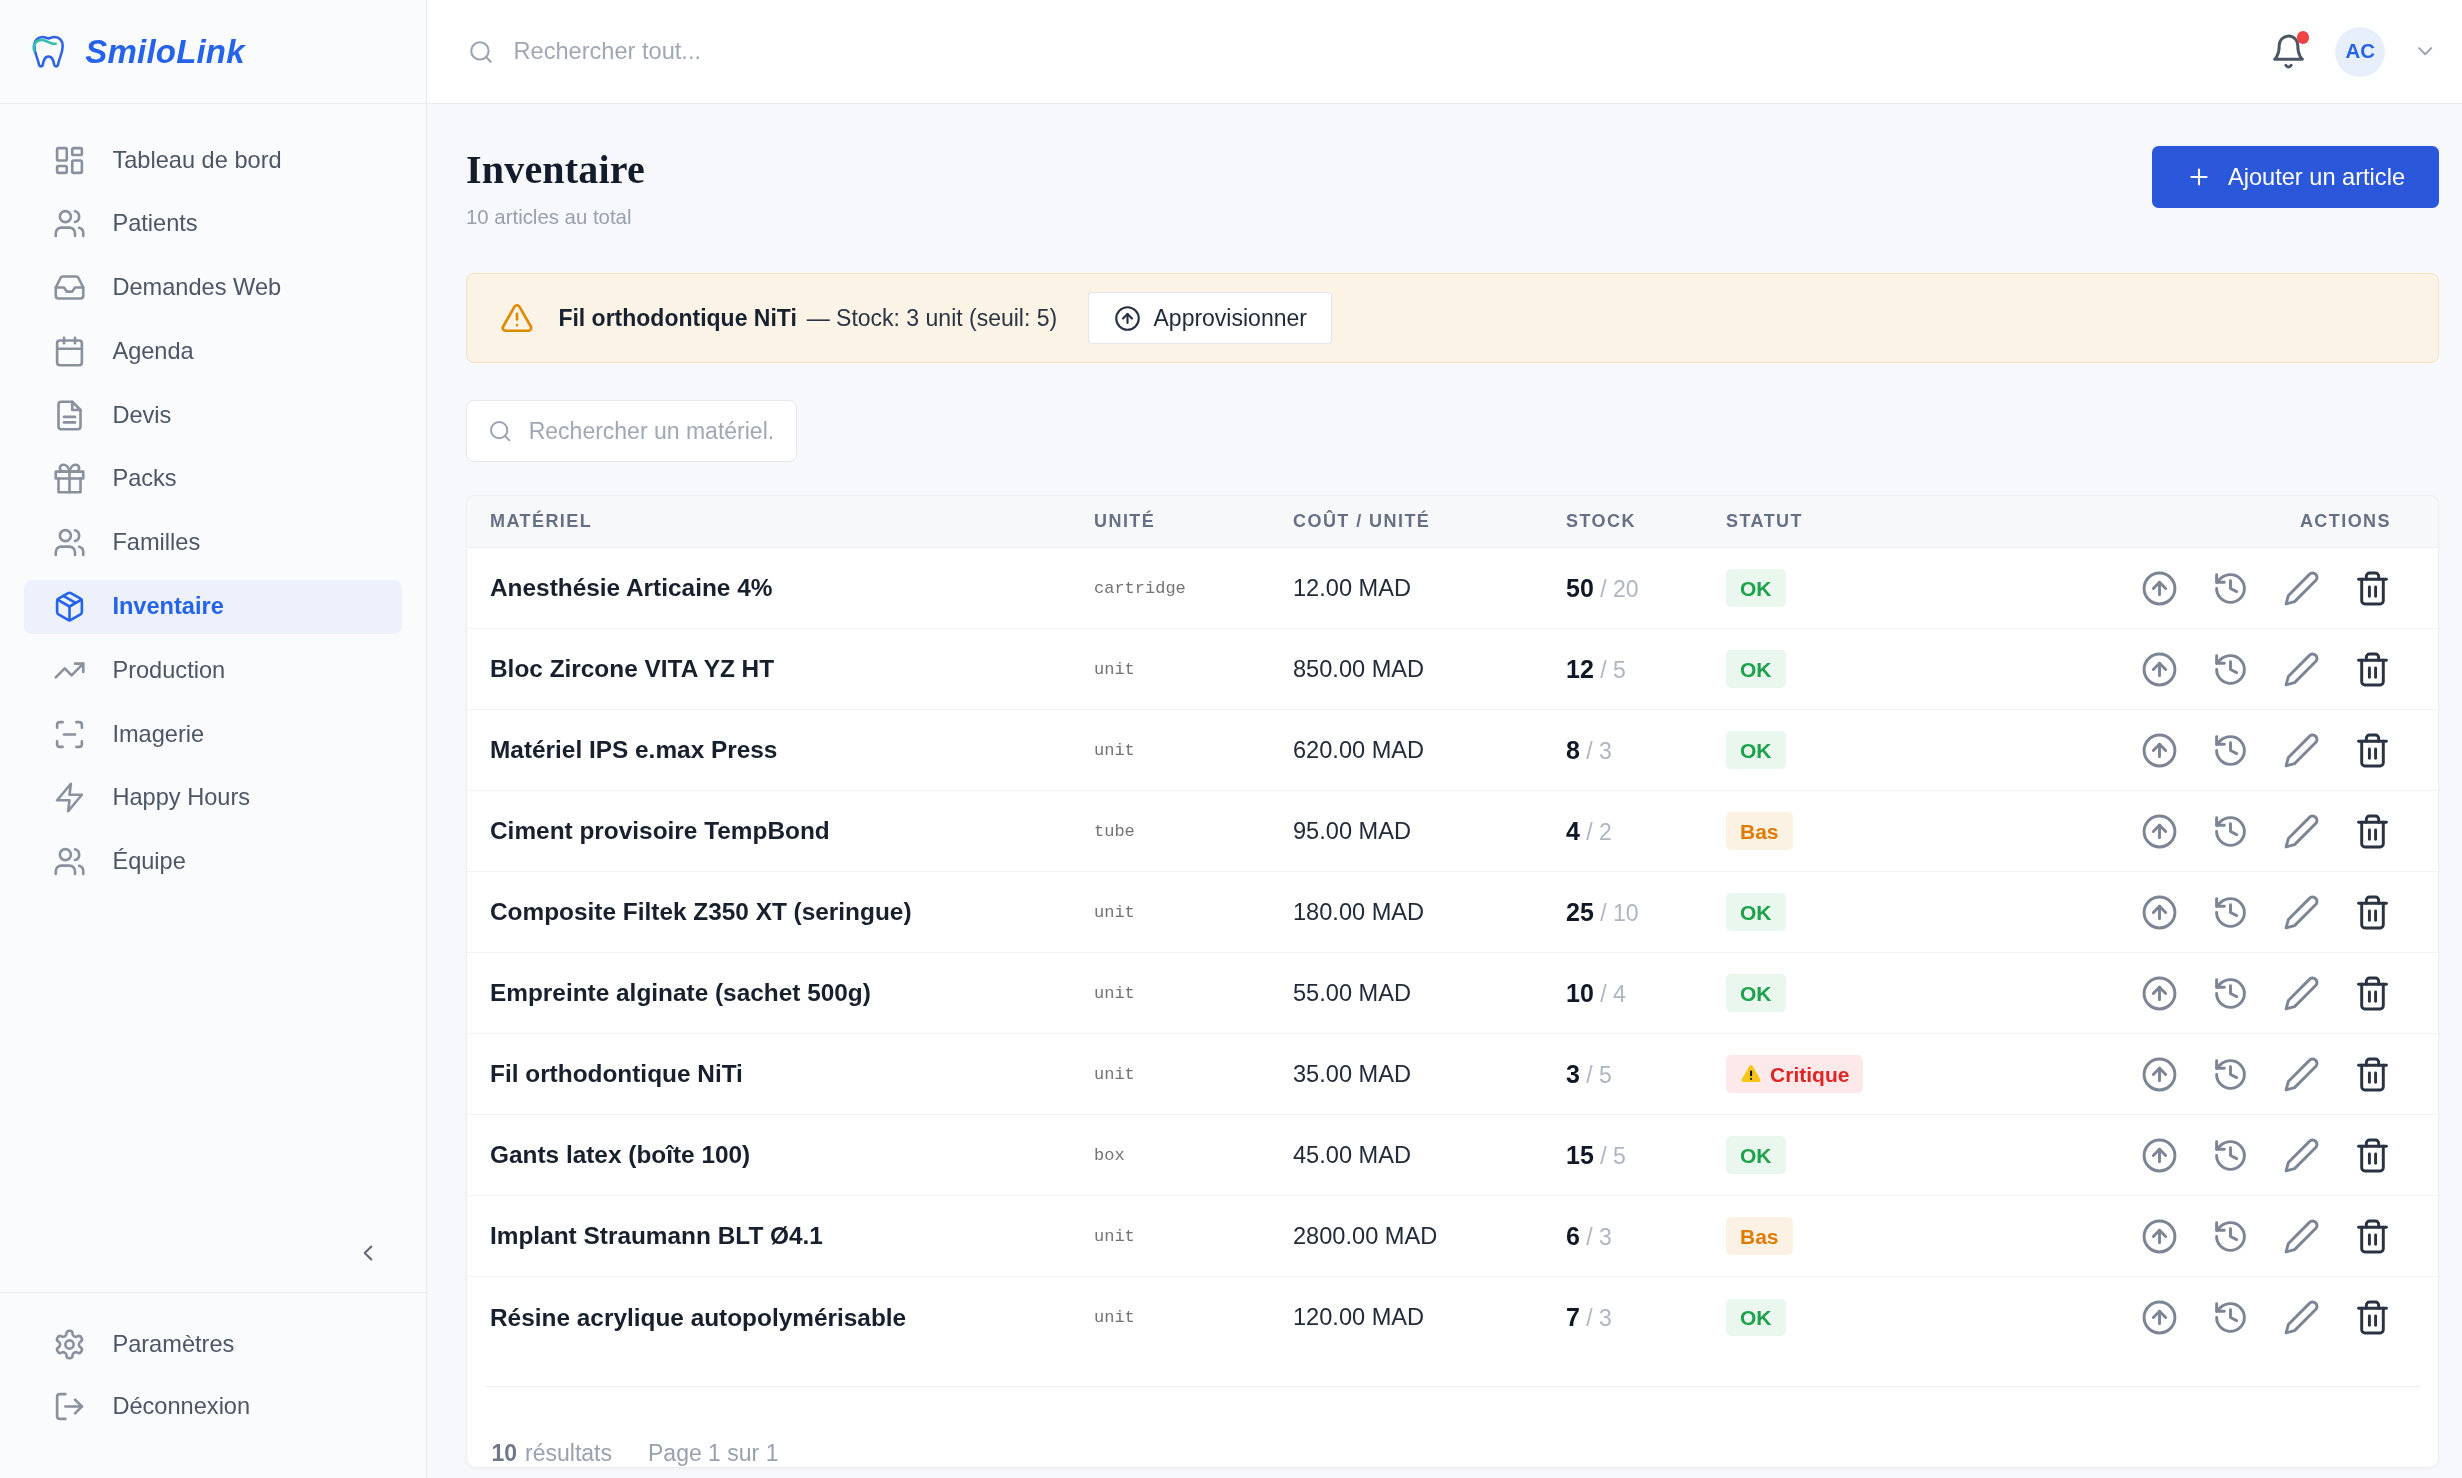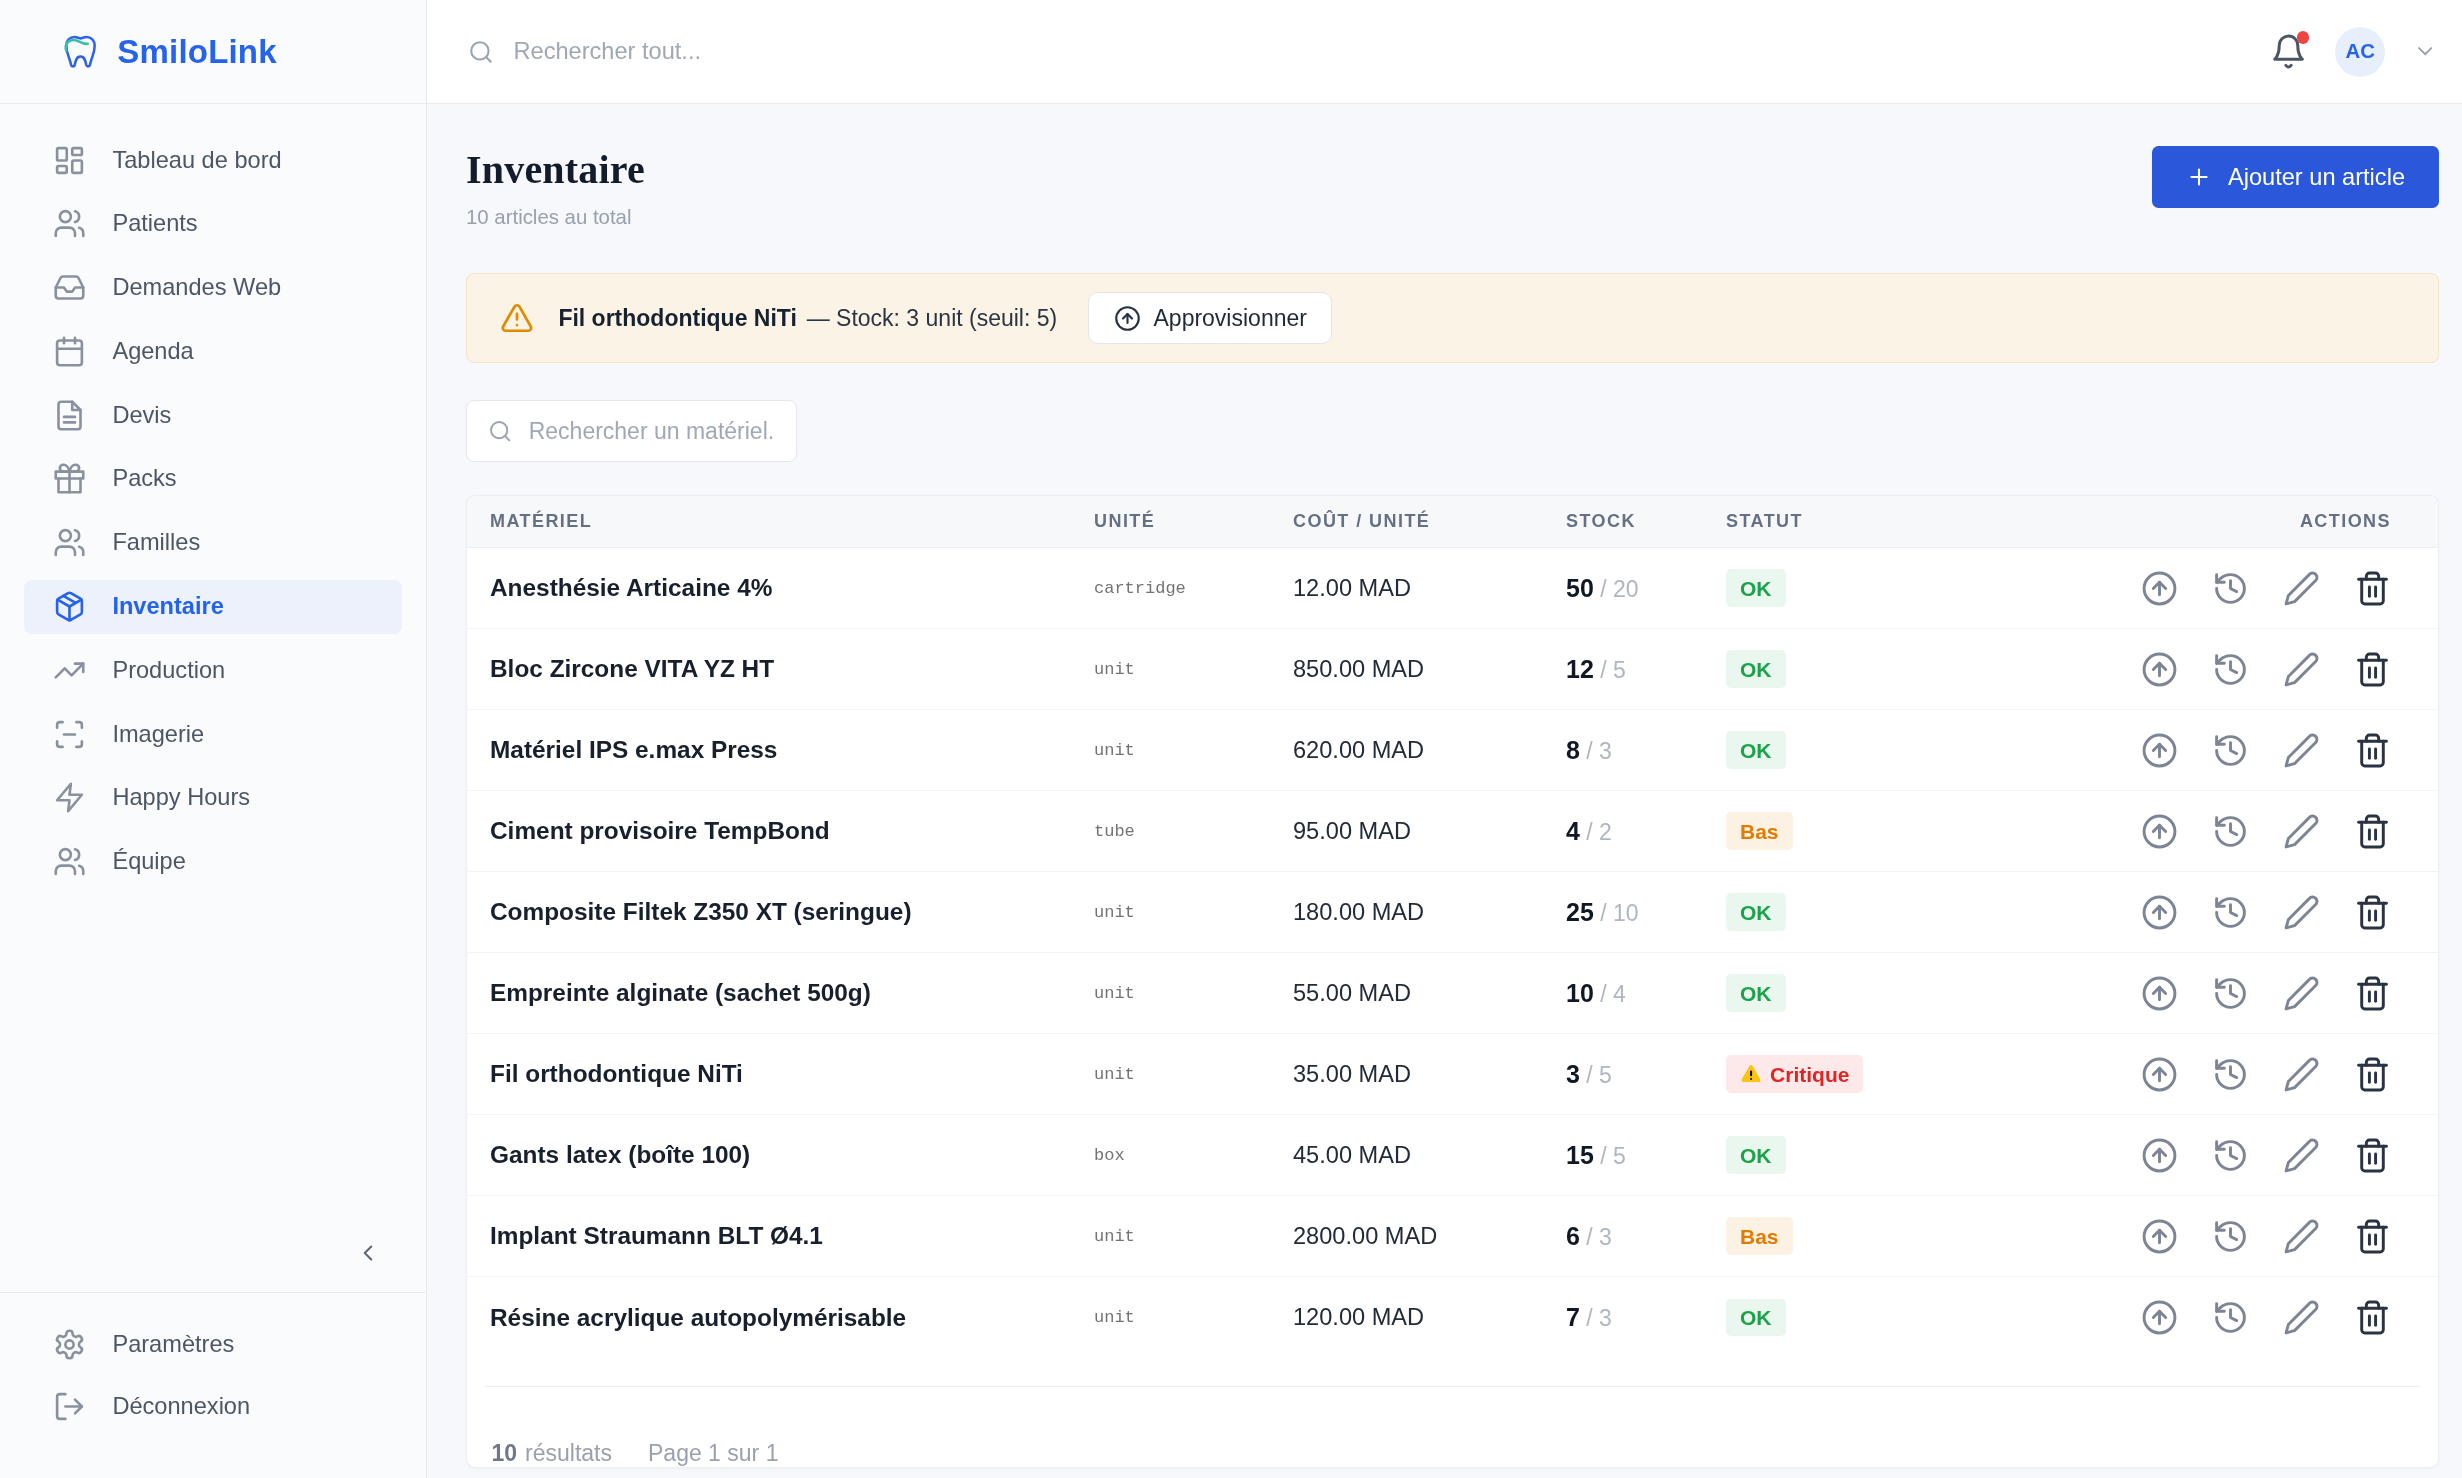--- a/index.html
+++ b/index.html
@@ -2,21 +2,21 @@
 <html style="--primary: #2B58DB; --accent: #2563EB; --ok-t: #1CA24A; --ok-b: #EAF7EE; --low-t: #E07C04; --low-b: #FCF2E4; --cri-t: #E02424; --cri-b: #FDE9E9; --warn: #E08A00; --dot: #EF4444;font-size:13px"><head>
 <meta charset="utf-8">
 <style>
   * { box-sizing: border-box; margin: 0; padding: 0; }
   html,body { width:2462px; height:1479px; }
   body { font-family:"Liberation Sans", sans-serif; background:#F7F8FB; color:#1B2534; overflow:hidden; }
   .app { display:flex; width:2462px; height:1479px; }
 
   
   .sidebar { width:427px; background:#FAFBFC; border-right:0.8px solid #E8EAEE; display:flex; flex-direction:column; }
-  .logo-row { height:104px; display:flex; align-items:center; gap:16.3px; padding-left:60px; border-bottom:0.8px solid #E9EBF0; flex:none; }
+  .logo-row { height:104px; display:flex; align-items:center; gap:16.3px; padding-left:28px; border-bottom:0.8px solid #E9EBF0; flex:none;font-style:italic; }
   .logo-mark svg { width:41px; height:41px; display:block; }
   .brand-name { font-size:33px; font-weight:600; color:var(--accent,#2F62E8); letter-spacing:0.2px; }
   .nav { flex:1; padding:29px 24.4px 0; overflow:hidden; }
   .nav-item { display:flex; align-items:center; gap:26px; height:54px; margin-bottom:9.8px; padding-left:29px; border-radius:8.1px; color:#4D5666; font-size:23.6px; font-weight:500; cursor:pointer; }
   .nav-item .ic { width:33px; height:33px; color:#8A919E; flex:none; }
   .nav-item .ic svg { width:33px; height:33px; display:block; }
   .nav-item.active { background:#ECF1FC; color:var(--accent,#2563EB); font-weight:600; }
   .nav-item.active .ic { color:var(--accent,#2563EB); }
   .collapse-row { display:flex; justify-content:flex-end; padding:0 42px 21px 0; }
   .collapse-btn { width:33px; height:33px; color:#5F6774; background:none; border:none; cursor:pointer; }
@@ -47,21 +47,21 @@
   .page-subtitle { margin-top:13px; font-size:20.4px; color:#98A0AC; }
   .btn-primary { display:flex; align-items:center; gap:16.3px; height:62px; padding:0 34px; background:var(--primary,#2B58DB); color:#fff; border:none; border-radius:6.5px; font-size:23.6px; font-weight:500; font-family:inherit; cursor:pointer; }
   .btn-primary .ic { width:26px; height:26px; }
   .btn-primary .ic svg { width:26px; height:26px; }
 
   .alert-banner { margin-top:44px; height:90px; background:#FBF4E6; border:0.8px solid #F1E3C6; border-radius:8.1px; display:flex; align-items:center; padding:0 33px; gap:24.4px; }
   .alert-banner .warn-ic { width:34px; height:34px; color:var(--warn,#E08A00); flex:none; }
   .alert-banner .warn-ic svg { width:34px; height:34px; }
   .alert-text { font-size:23px; color:#2A3442; display:flex; gap:9.8px; align-items:center; }
   .alert-text .strong { font-weight:700; color:#18212F; }
-  .btn-restock { margin-left:6.5px; display:flex; align-items:center; gap:13px; height:52px; padding:0 24.4px; background:#fff; border:0.8px solid #E3E5EA; border-radius:10px; font-size:23px; font-weight:500; color:#1F2937; font-family:inherit; cursor:pointer; }
+  .btn-restock { margin-left:6.5px; display:flex; align-items:center; gap:13px; height:52px; padding:0 24.4px; background:#fff; border:0.8px solid #E3E5EA; border-radius:3px; font-size:23px; font-weight:500; color:#1F2937; font-family:inherit; cursor:pointer; }
   .btn-restock .ic { width:27px; height:27px; color:#273142; }
   .btn-restock .ic svg { width:27px; height:27px; }
 
   .filter-search { margin-top:37px; width:331px; height:62px; background:#fff; border:0.8px solid #E4E7EC; border-radius:8.1px; display:flex; align-items:center; gap:16.3px; padding:0 21px; }
   .filter-search .ic { width:24.4px; height:24.4px; color:#9AA3AF; flex:none; }
   .filter-search .ic svg { width:24.4px; height:24.4px; }
   .filter-search input { border:none; outline:none; background:transparent; font-size:23px; color:#30394a; flex:1; font-family:inherit; min-width:0; }
   .filter-search input::placeholder { color:#A0A8B5; }
 
   

